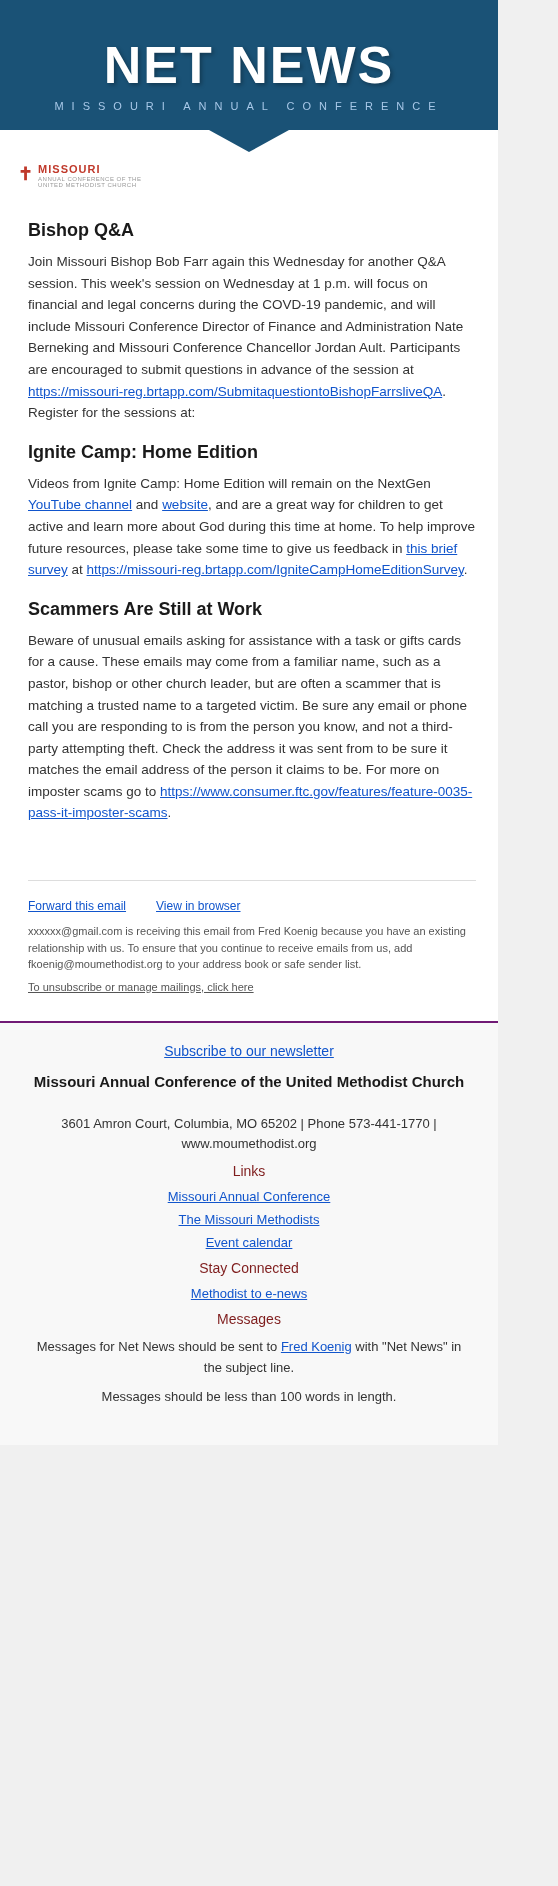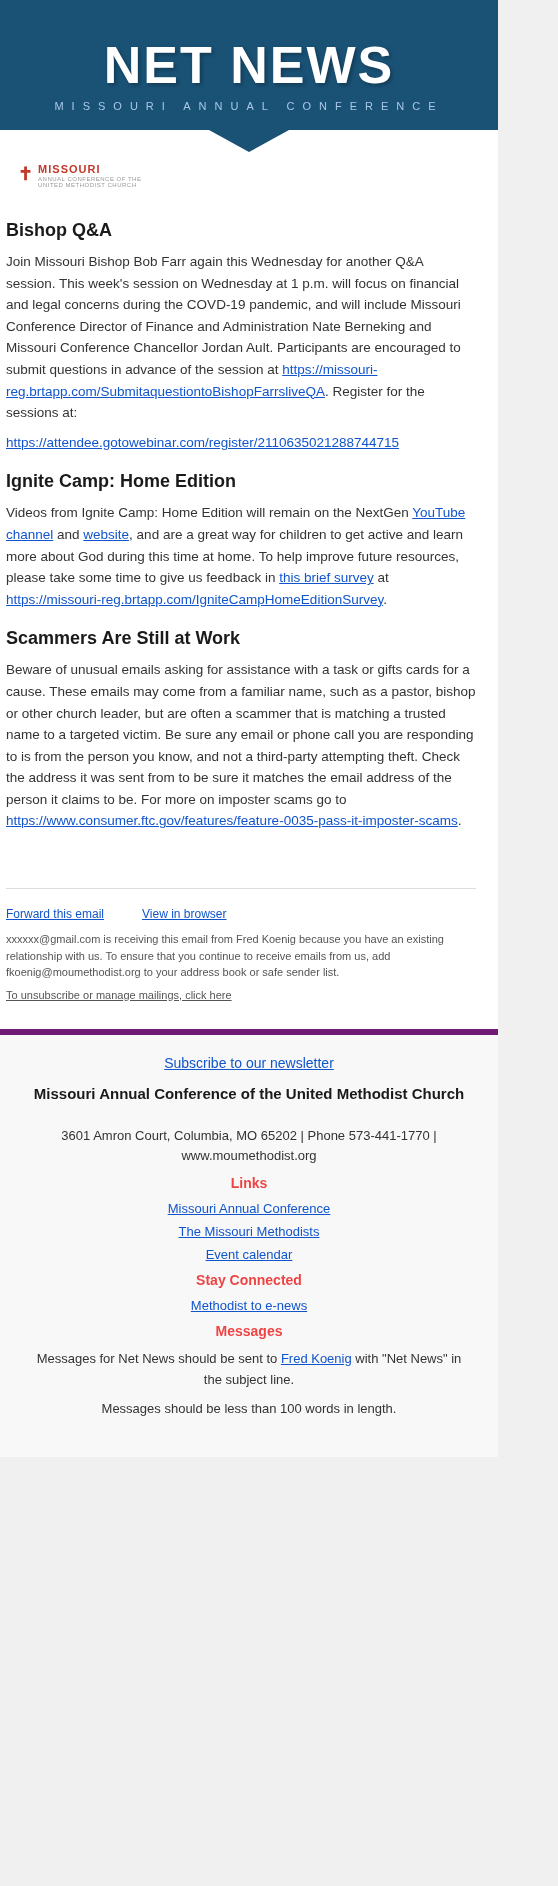--- a/index.html
+++ b/index.html
@@ -67,21 +67,21 @@
       line-height: 1.1;
     }
     .logo-subtext {
       font-size: 7px;
       color: #888;
       display: block;
       letter-spacing: 0.5px;
     }
     
     .main-content {
-      padding: 10px 22px 20px 6px;
+      padding: 10px 22px 20px 28px;
     }
     .section-title {
       font-size: 18px;
       font-weight: bold;
       color: #1a1a1a;
       margin-top: 18px;
       margin-bottom: 10px;
     }
     .section-text {
       font-size: 13.5px;
@@ -95,41 +95,41 @@
     }
     
     .divider {
       border: none;
       border-top: 1px solid #ddd;
       margin: 18px 0;
     }
     
     .footer-links-row {
       display: flex;
-      gap: 38px;
+      gap: 30px;
       margin-bottom: 10px;
     }
     .footer-links-row a {
       font-size: 12px;
       color: #1155cc;
       text-decoration: underline;
     }
     .footer-small-text {
       font-size: 11px;
       color: #555;
       line-height: 1.5;
       margin-bottom: 6px;
     }
     .footer-small-text a {
       color: #555;
     }
     
     .bottom-section {
       background: #f8f8f8;
-      border-top: 6px solid #701a75;
+      border-top: 2px solid #701a75;
       padding: 20px 30px 30px 30px;
       text-align: center;
     }
     .bottom-section a {
       color: #1155cc;
       text-decoration: underline;
     }
     .subscribe-link {
       font-size: 14px;
       color: #1155cc;
@@ -144,22 +144,22 @@
       margin-bottom: 24px;
     }
     .org-address {
       font-size: 13px;
       color: #333;
       margin-bottom: 0;
       line-height: 1.5;
     }
     .section-heading {
       font-size: 14px;
-      font-weight: bold;
-      color: #ef4444;
+      font-weight: normal;
+      color: #7f1d1d;
       margin-bottom: 10px;
       margin-top: 10px;
     }
     .bottom-link {
       font-size: 13px;
       color: #1155cc;
       text-decoration: underline;
       display: block;
       margin-bottom: 8px;
     }
@@ -199,23 +199,20 @@
       </div>
     </div>
   </div>
 
   <div class="main-content">
 
     <h2 class="section-title">Bishop Q&amp;A</h2>
     <p class="section-text">
       <span>Join Missouri Bishop Bob Farr again this Wednesday for another Q&amp;A session. This week's session on Wednesday at 1 p.m. will focus on financial and legal concerns during the COVD-19 pandemic, and will include Missouri Conference Director of Finance and Administration Nate Berneking and Missouri Conference Chancellor Jordan Ault. Participants are encouraged to submit questions in advance of the session at </span><a href="#">https://missouri-reg.brtapp.com/SubmitaquestiontoBishopFarrsliveQA</a><span>. Register for the sessions at:</span>
     </p>
-    <p class="section-text">
-      <a href="#">https://attendee.gotowebinar.com/register/2110635021288744715</a>
-    </p>
 
     <h2 class="section-title">Ignite Camp: Home Edition</h2>
     <p class="section-text">
       <span>Videos from Ignite Camp: Home Edition will remain on the NextGen </span><a href="#">YouTube channel</a><span> and </span><a href="#">website</a><span>, and are a great way for children to get active and learn more about God during this time at home. To help improve future resources, please take some time to give us feedback in </span><a href="#">this brief survey</a><span> at </span><a href="#">https://missouri-reg.brtapp.com/IgniteCampHomeEditionSurvey</a><span>.</span>
     </p>
 
     <h2 class="section-title">Scammers Are Still at Work</h2>
     <p class="section-text">
       <span>Beware of unusual emails asking for assistance with a task or gifts cards for a cause. These emails may come from a familiar name, such as a pastor, bishop or other church leader, but are often a scammer that is matching a trusted name to a targeted victim. Be sure any email or phone call you are responding to is from the person you know, and not a third-party attempting theft. Check the address it was sent from to be sure it matches the email address of the person it claims to be. For more on imposter scams go to </span><a href="#">https://www.consumer.ftc.gov/features/feature-0035-pass-it-imposter-scams</a><span>.</span>
     </p>

